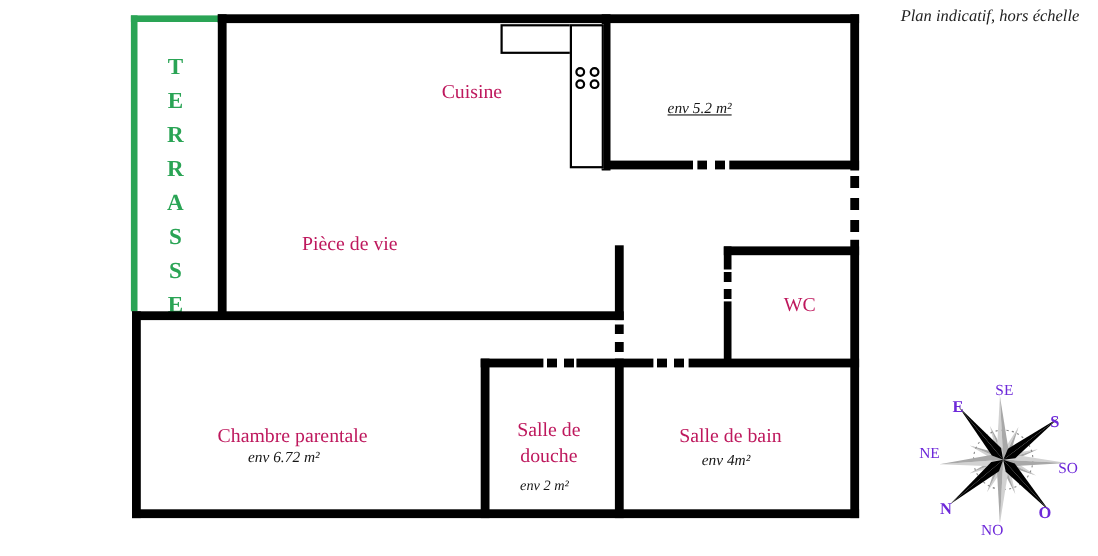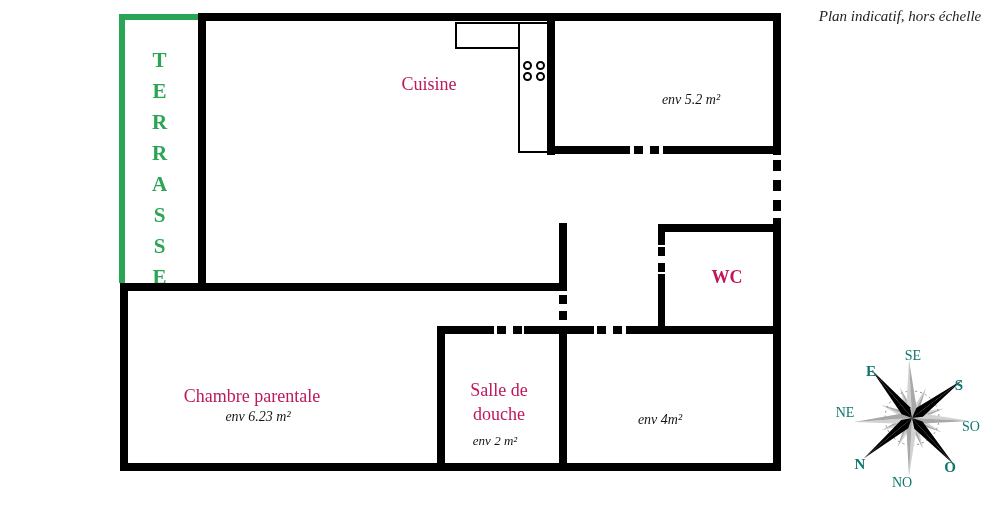--- a/index.html
+++ b/index.html
@@ -25,21 +25,21 @@
   #annotation{
     position:absolute;transform:translate(-50%,-50%);
     font-size:15px;font-style:italic;white-space:nowrap;color:#222;
   }
   #terrasse-label{
     position:absolute;writing-mode:vertical-rl;text-orientation:upright;
     font-size:21px;letter-spacing:7px;font-weight:bold;transform:translateX(-50%);
   }
   .compass-label{
     position:absolute;transform:translate(-50%,-50%);
-    font-size:14px;white-space:nowrap;color:#0f766e;
+    font-size:14px;white-space:nowrap;color:#6d28d9;
   }
   .compass-label.card{font-weight:bold;font-size:15px;}
 </style>
 </head>
 <body>
 
 <div id="stage">
 
   <div id="annotation" style="left:900px;top:16px;">Plan indicatif, hors échelle</div>
 
@@ -85,31 +85,33 @@
 
   <div class="thin" style="left:455px;top:22px;width:94px;height:27px;"></div>
   <div class="thin" style="left:518px;top:22px;width:31px;height:131px;"></div>
   <div class="burner" style="left:523px;top:61px;"></div>
   <div class="burner" style="left:536px;top:61px;"></div>
   <div class="burner" style="left:523px;top:72px;"></div>
   <div class="burner" style="left:536px;top:72px;"></div>
 
   <div class="room-label" style="left:429px;top:84px;">Cuisine</div>
 
-  <div class="area-label" style="left:691px;top:100px;">env 5.2 m²</div>
+  <div class="area-label" style="left:636px;top:100px;text-decoration:underline;">env 5.2 m²</div>
 
+  <div class="room-label" style="left:318px;top:222px;">Pièce de vie</div>
 
-  <div class="room-label" style="left:727px;top:277px;font-weight:bold;">WC</div>
+  <div class="room-label" style="left:727px;top:277px;">WC</div>
 
-  <div class="room-label" style="left:252px;top:396px;">Chambre parentale</div>
-  <div class="area-label" style="left:258px;top:417px;">env 6.23 m²</div>
+  <div class="room-label" style="left:266px;top:396px;">Chambre parentale</div>
+  <div class="area-label" style="left:258px;top:417px;">env 6.72 m²</div>
 
   <div class="room-label wrap2" style="left:499px;top:403px;">Salle de douche</div>
   <div class="area-label" style="left:495px;top:441px;font-size:13px;font-style:italic;">env 2 m²</div>
 
+  <div class="room-label" style="left:664px;top:396px;">Salle de bain</div>
   <div class="area-label" style="left:660px;top:420px;">env 4m²</div>
 
   <svg id="compass-star" viewBox="-70 -70 140 140" width="140" height="140" style="position:absolute;left:842px;top:348px;">
       <polygon points="31.6,-9.6 7.0,-5.7 0,0" fill="#d2d2d2"></polygon>
       <polygon points="31.6,-9.6 0,0 9.0,0.8" fill="#a8a8a8"></polygon>
       <polygon points="13.9,-29.9 0.5,-9.0 0,0" fill="#d2d2d2"></polygon>
       <polygon points="13.9,-29.9 0,0 6.6,-6.1" fill="#a8a8a8"></polygon>
       <polygon points="-12.1,-30.7 -6.2,-6.5 0,0" fill="#d2d2d2"></polygon>
       <polygon points="-12.1,-30.7 0,0 0.1,-9.0" fill="#a8a8a8"></polygon>
       <polygon points="-30.4,-12.9 -9.0,-0.2 0,0" fill="#d2d2d2"></polygon>

